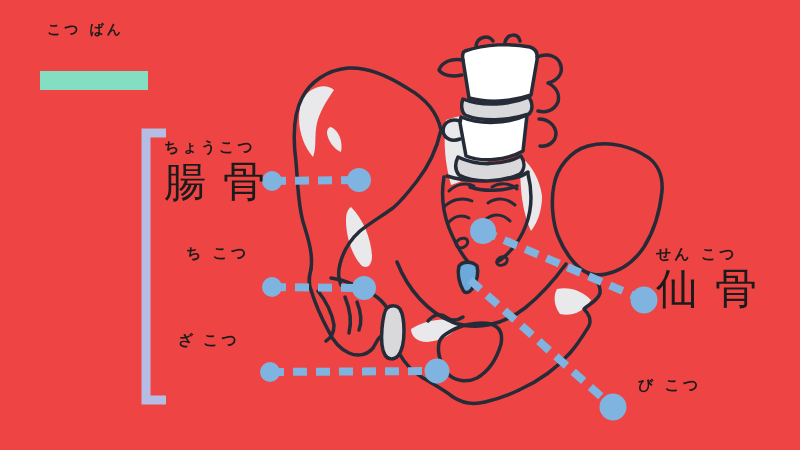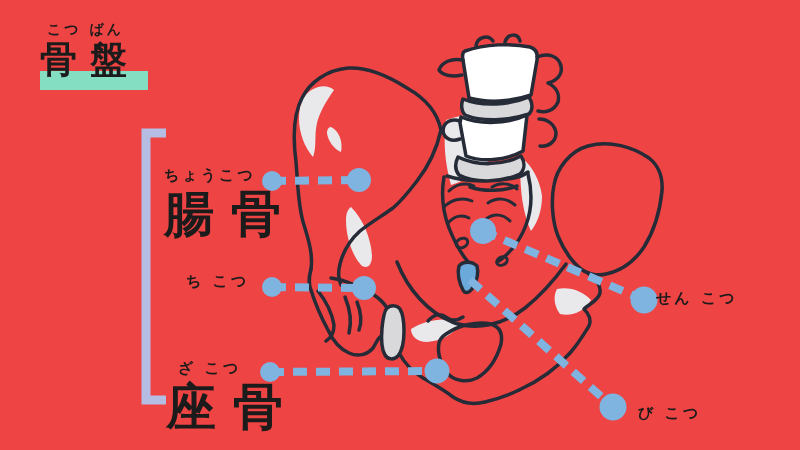--- a/index.html
+++ b/index.html
@@ -8,23 +8,23 @@
     font-family:"DejaVu Sans","Liberation Sans",sans-serif;
     overflow:hidden;color:#1b1b1b;
   }
   svg.illu{position:absolute;left:0;top:0;}
   
   .title-block{position:absolute;left:40px;top:21px;}
   .title-hl{position:absolute;left:0px;top:50px;width:108px;height:19px;background:#84dfc2;z-index:0;}
   .title-furi{position:relative;z-index:1;display:block;font-size:14px;font-weight:700;letter-spacing:3px;padding-left:7px;white-space:nowrap;}
   .title-main{position:relative;z-index:1;display:block;font-size:37px;font-weight:800;letter-spacing:13px;line-height:1.15;white-space:nowrap;}
   
-  .label{position:absolute;z-index:2;margin-top:28px;}
+  .label{position:absolute;z-index:2;}
   .furi{display:block;font-size:15px;font-weight:700;letter-spacing:3px;white-space:nowrap;}
-  .main{display:block;font-size:50px;font-weight:700;letter-spacing:17px;line-height:1.08;margin-top:2px;white-space:nowrap;}
+  .main{display:block;font-size:42px;font-weight:400;letter-spacing:17px;line-height:1.08;margin-top:2px;white-space:nowrap;}
 </style>
 </head>
 <body>
 
 <div class="canvas">
 
   <svg class="illu" width="800" height="450" viewBox="0 0 800 450">
 
     <g fill="#e9e9ec" stroke="none">
       <path d="M303,98 C312,86 326,83 334,90 C327,100 320,111 317,123 C314,136 317,147 313,157 C305,148 299,133 299,119 C299,111 300,104 303,98 Z"></path>
@@ -110,38 +110,37 @@
       <circle cx="437" cy="371" r="12.5"></circle>
       <circle cx="483" cy="231" r="13"></circle>
       <circle cx="644" cy="300" r="13.5"></circle>
       <circle cx="613" cy="407" r="13.5"></circle>
     </g>
   </svg>
 
   <div class="title-block">
     <div class="title-hl"></div>
     <span class="title-furi">こつ ばん</span>
-    <span class="title-main">骨盤</span>
   </div>
 
   <div class="label" style="left:164px;top:138px;">
     <span class="furi">ちょうこつ</span>
     <span class="main">腸骨</span>
   </div>
 
   <div class="label" style="left:176px;top:244px;">
     <span class="furi" style="padding-left:10px;">ち こつ</span>
   </div>
 
   <div class="label" style="left:166px;top:331px;">
-    <span class="furi" style="padding-left:12px;">ざ こつ</span>
-    <span class="main">座骨</span>
+    <span class="furi" style="padding-left:12px;font-family:Liberation Serif, serif;">ざ こつ</span>
   </div>
 
-  <div class="label" style="left:656px;top:261px;">
+  <div class="label" style="left:656px;top:245px;">
     <span class="furi">せん こつ</span>
+    <span class="main">仙骨</span>
   </div>
 
   <div class="label" style="left:630px;top:376px;">
     <span class="furi" style="padding-left:8px;">び こつ</span>
   </div>
 
 </div>
 
 </body></html>

